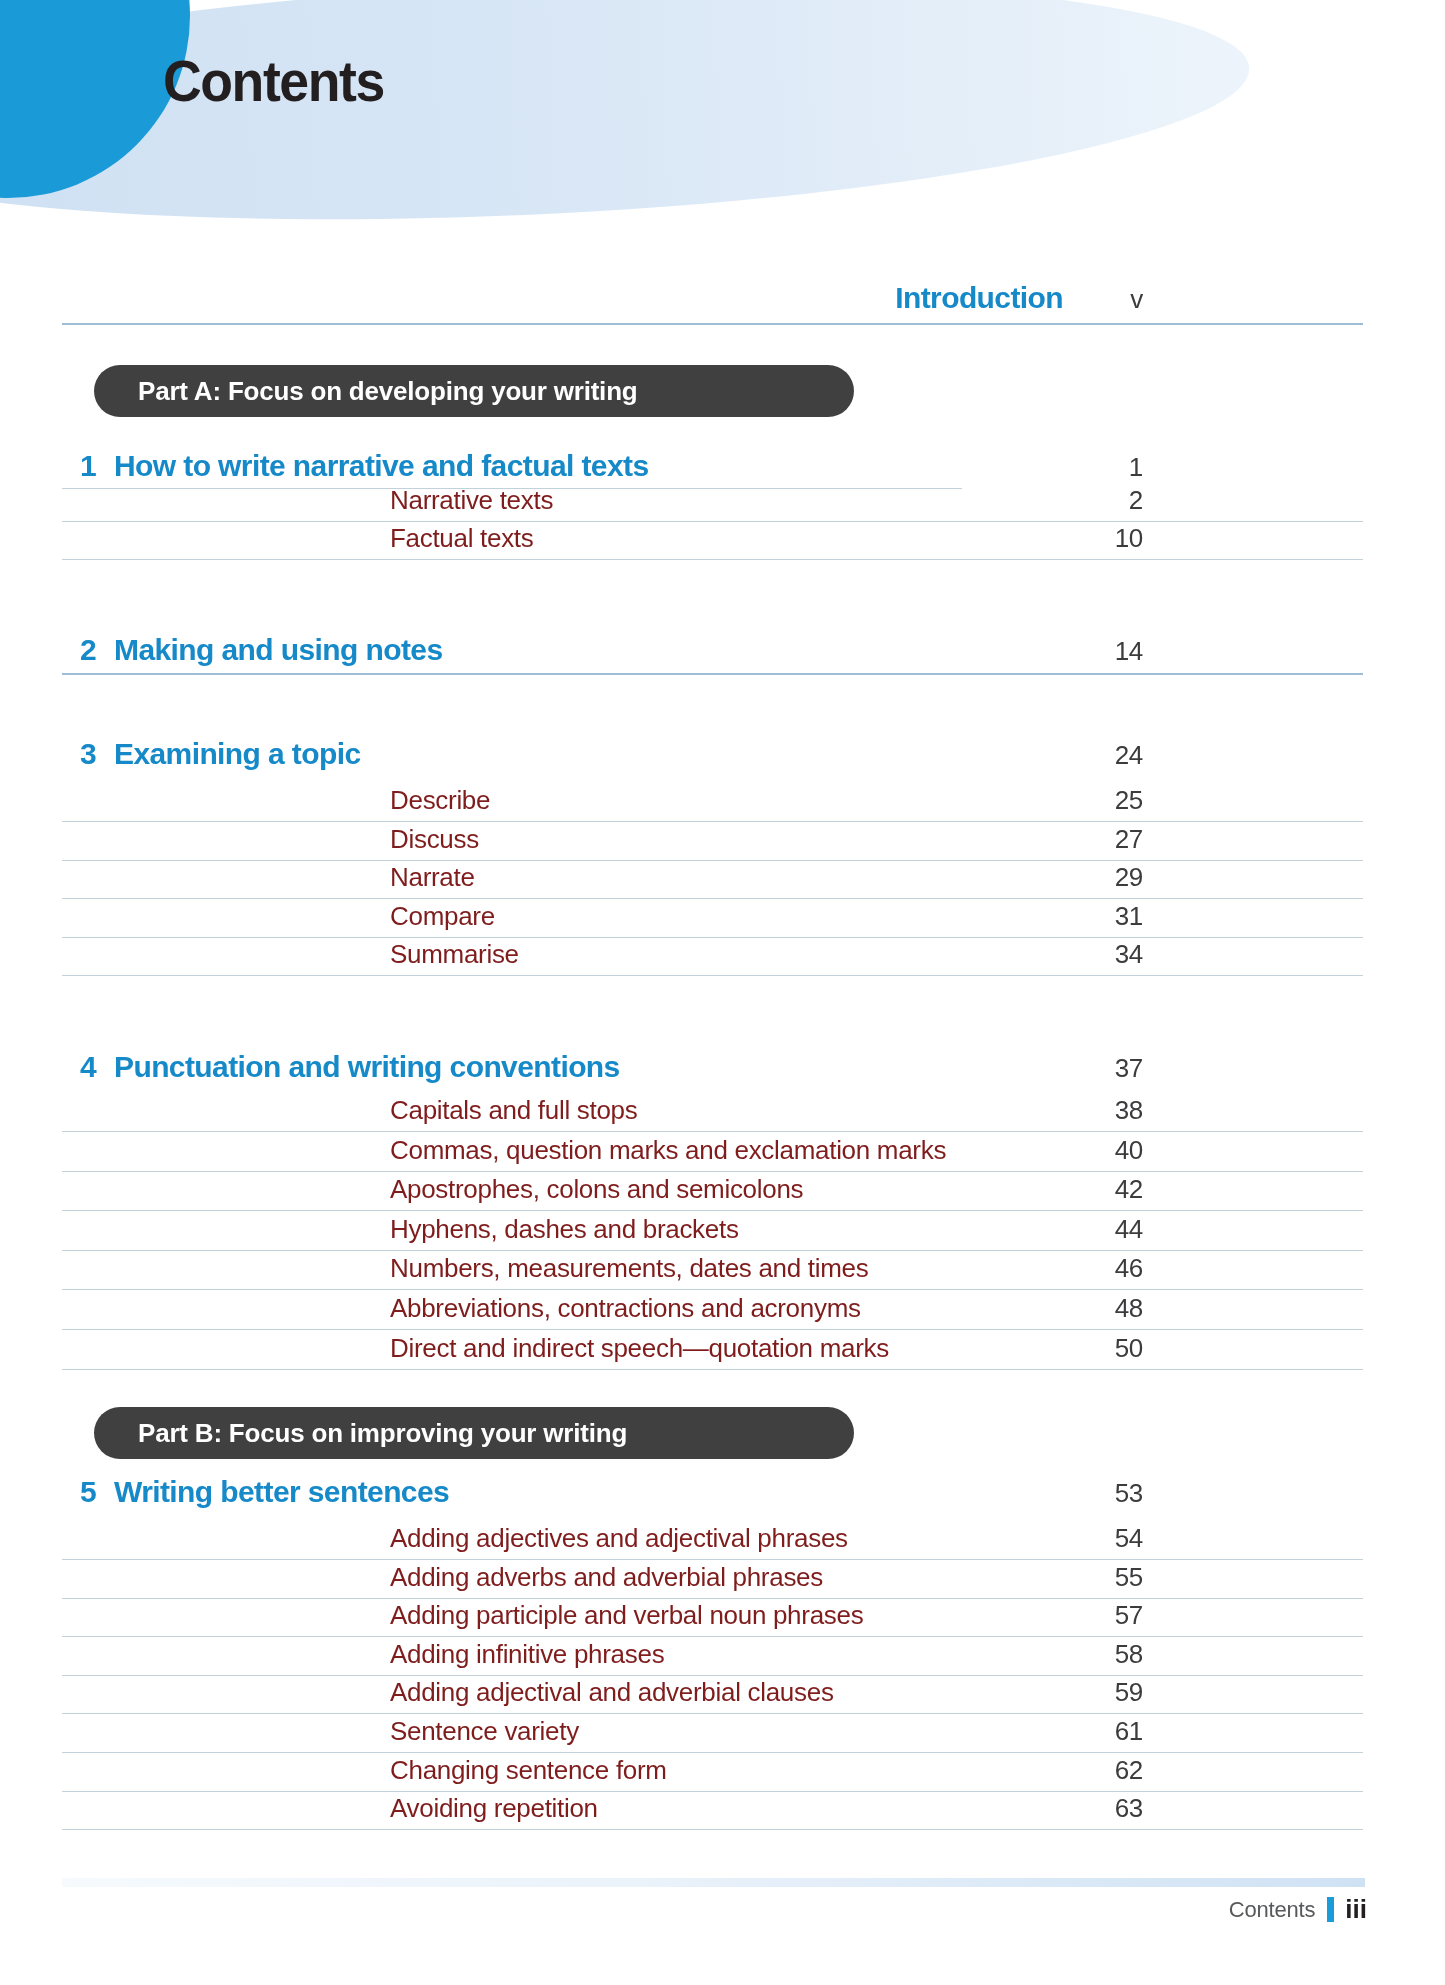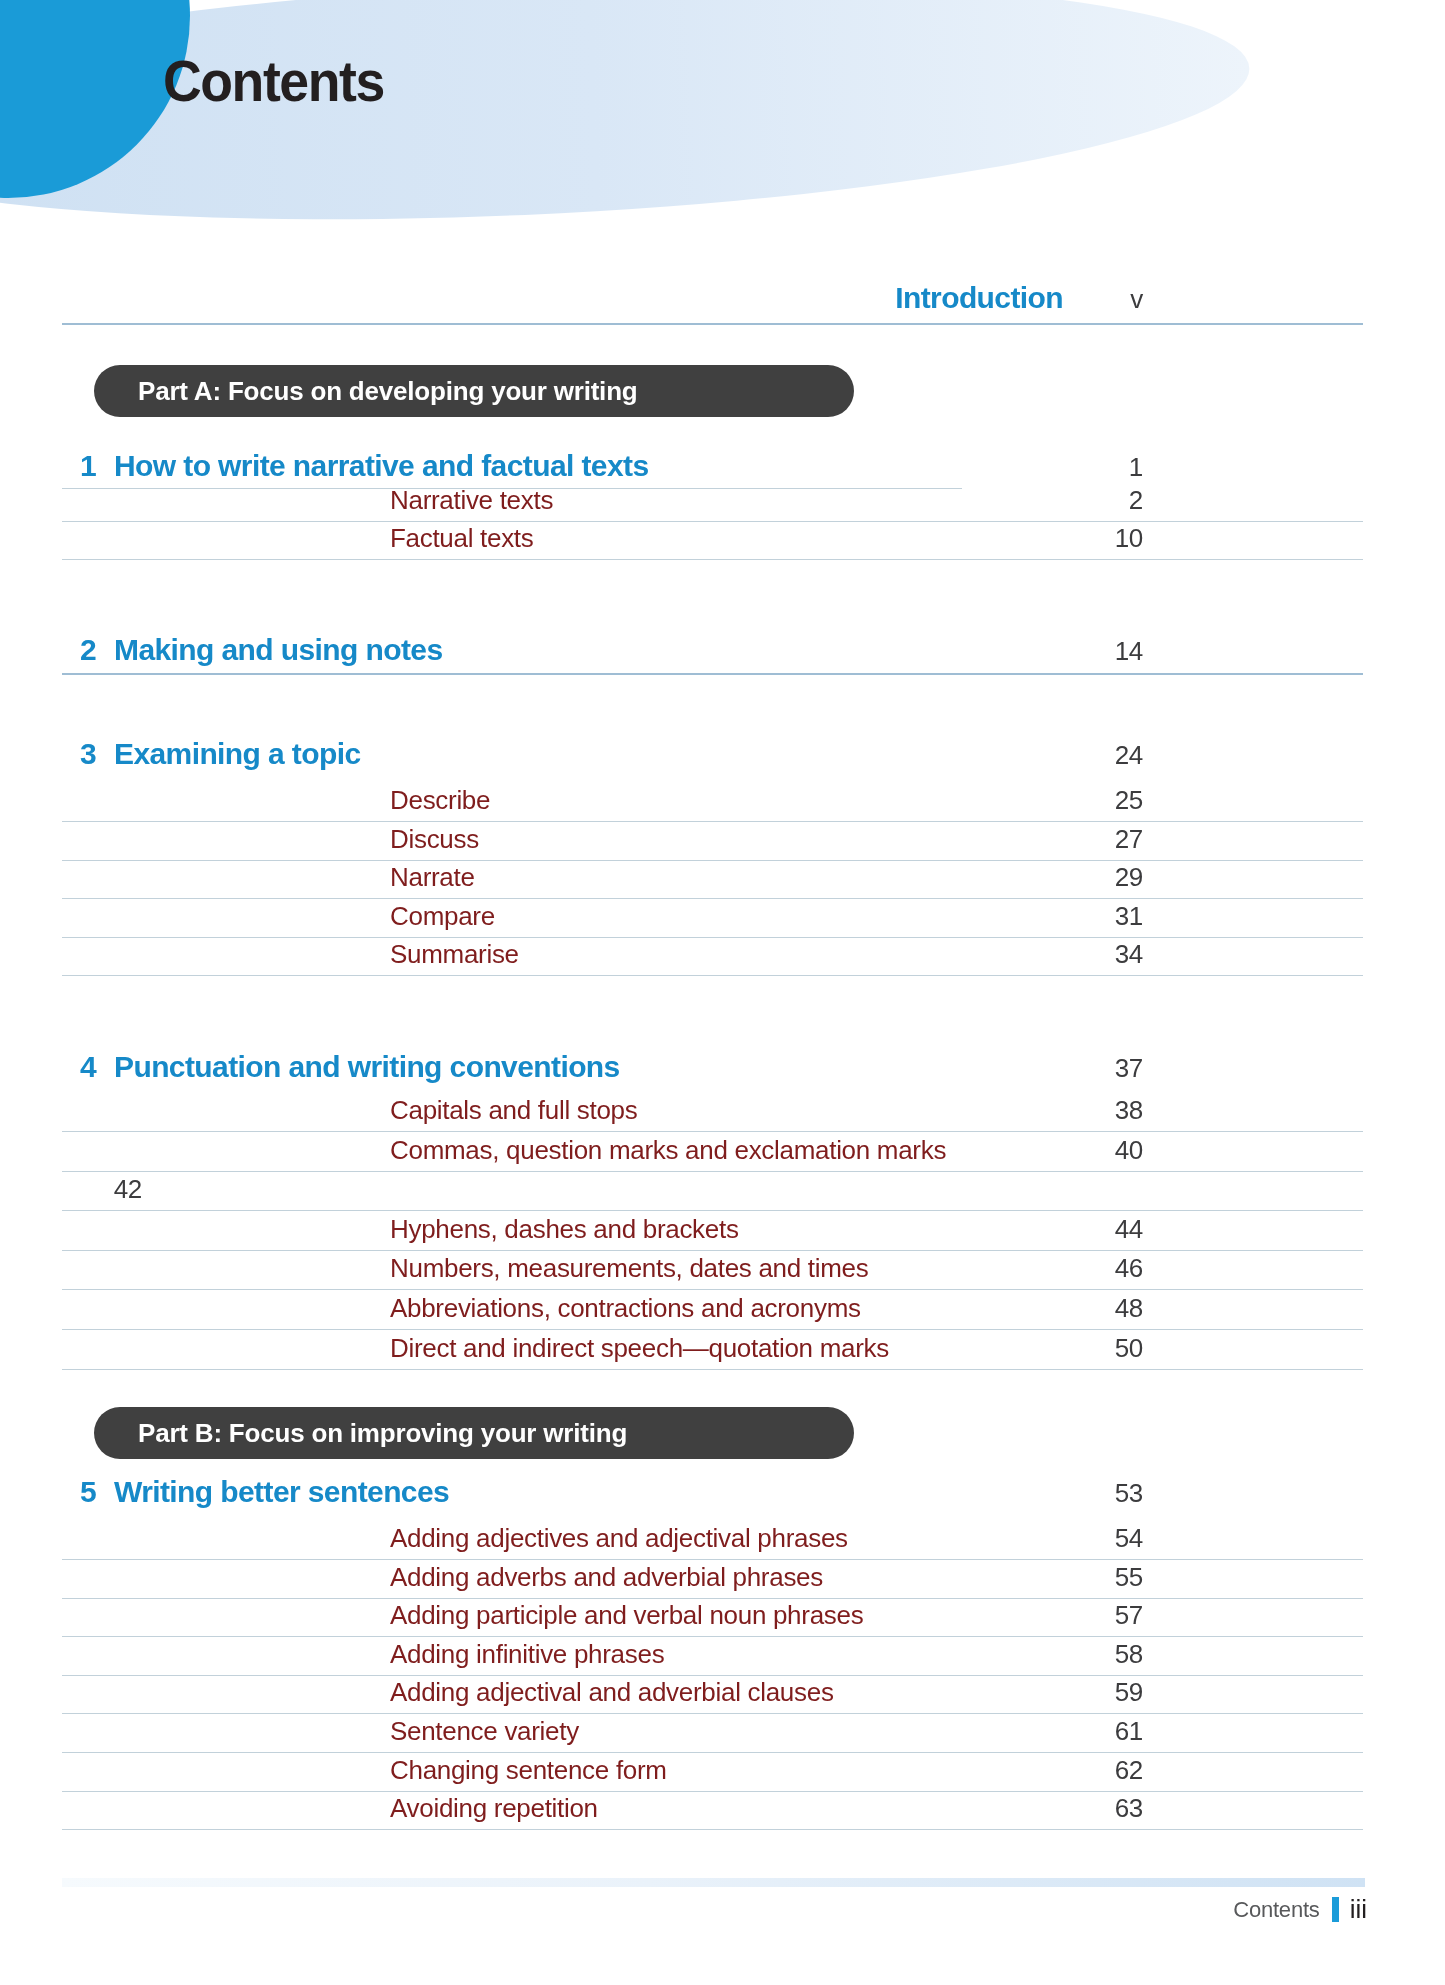--- a/index.html
+++ b/index.html
@@ -74,21 +74,21 @@
   #sec-5 .sub-row:first-child { height:45px; }
 
   
   .footer-bar {
     position:absolute; left:62px; top:1878px; width:1303px; height:9px;
     background:linear-gradient(to right, #f6fafd, #eaf2fa 45%, #cfe2f4);
   }
   .footer-meta { position:absolute; top:1894px; right:78px; display:flex; align-items:center; }
   .footer-section { font-size:22px; color:#58595b; letter-spacing:-0.2px; }
   .footer-divider { width:7px; height:25px; background:#1b9cd9; margin:0 11px 0 12px; }
-  .footer-page { font-size:26px; font-weight:normal; color:#231f20; }
+  .footer-page { font-size:26px; font-weight:bold; color:#231f20; }
 </style>
 </head>
 <body>
 
 <div class="header-art">
   <svg width="1445" height="260" viewBox="0 0 1445 260">
     <defs>
       <linearGradient id="ellipseGrad" x1="0" y1="0" x2="1" y2="0">
         <stop offset="0" stop-color="#ccdff2"></stop>
         <stop offset="0.55" stop-color="#d9e7f6"></stop>
@@ -186,20 +186,21 @@
     <span class="sub-lbl">Capitals and full stops</span>
     <span class="pg">38</span>
   </div>
 
   <div class="row sub-row">
     <span class="sub-lbl">Commas, question marks and exclamation marks</span>
     <span class="pg">40</span>
   </div>
 
   <div class="row sub-row">
+    <span class="sub-lbl">Apostrophes, colons and semicolons</span>
     <span class="pg">42</span>
   </div>
 
   <div class="row sub-row">
     <span class="sub-lbl">Hyphens, dashes and brackets</span>
     <span class="pg">44</span>
   </div>
 
   <div class="row sub-row">
     <span class="sub-lbl">Numbers, measurements, dates and times</span>

